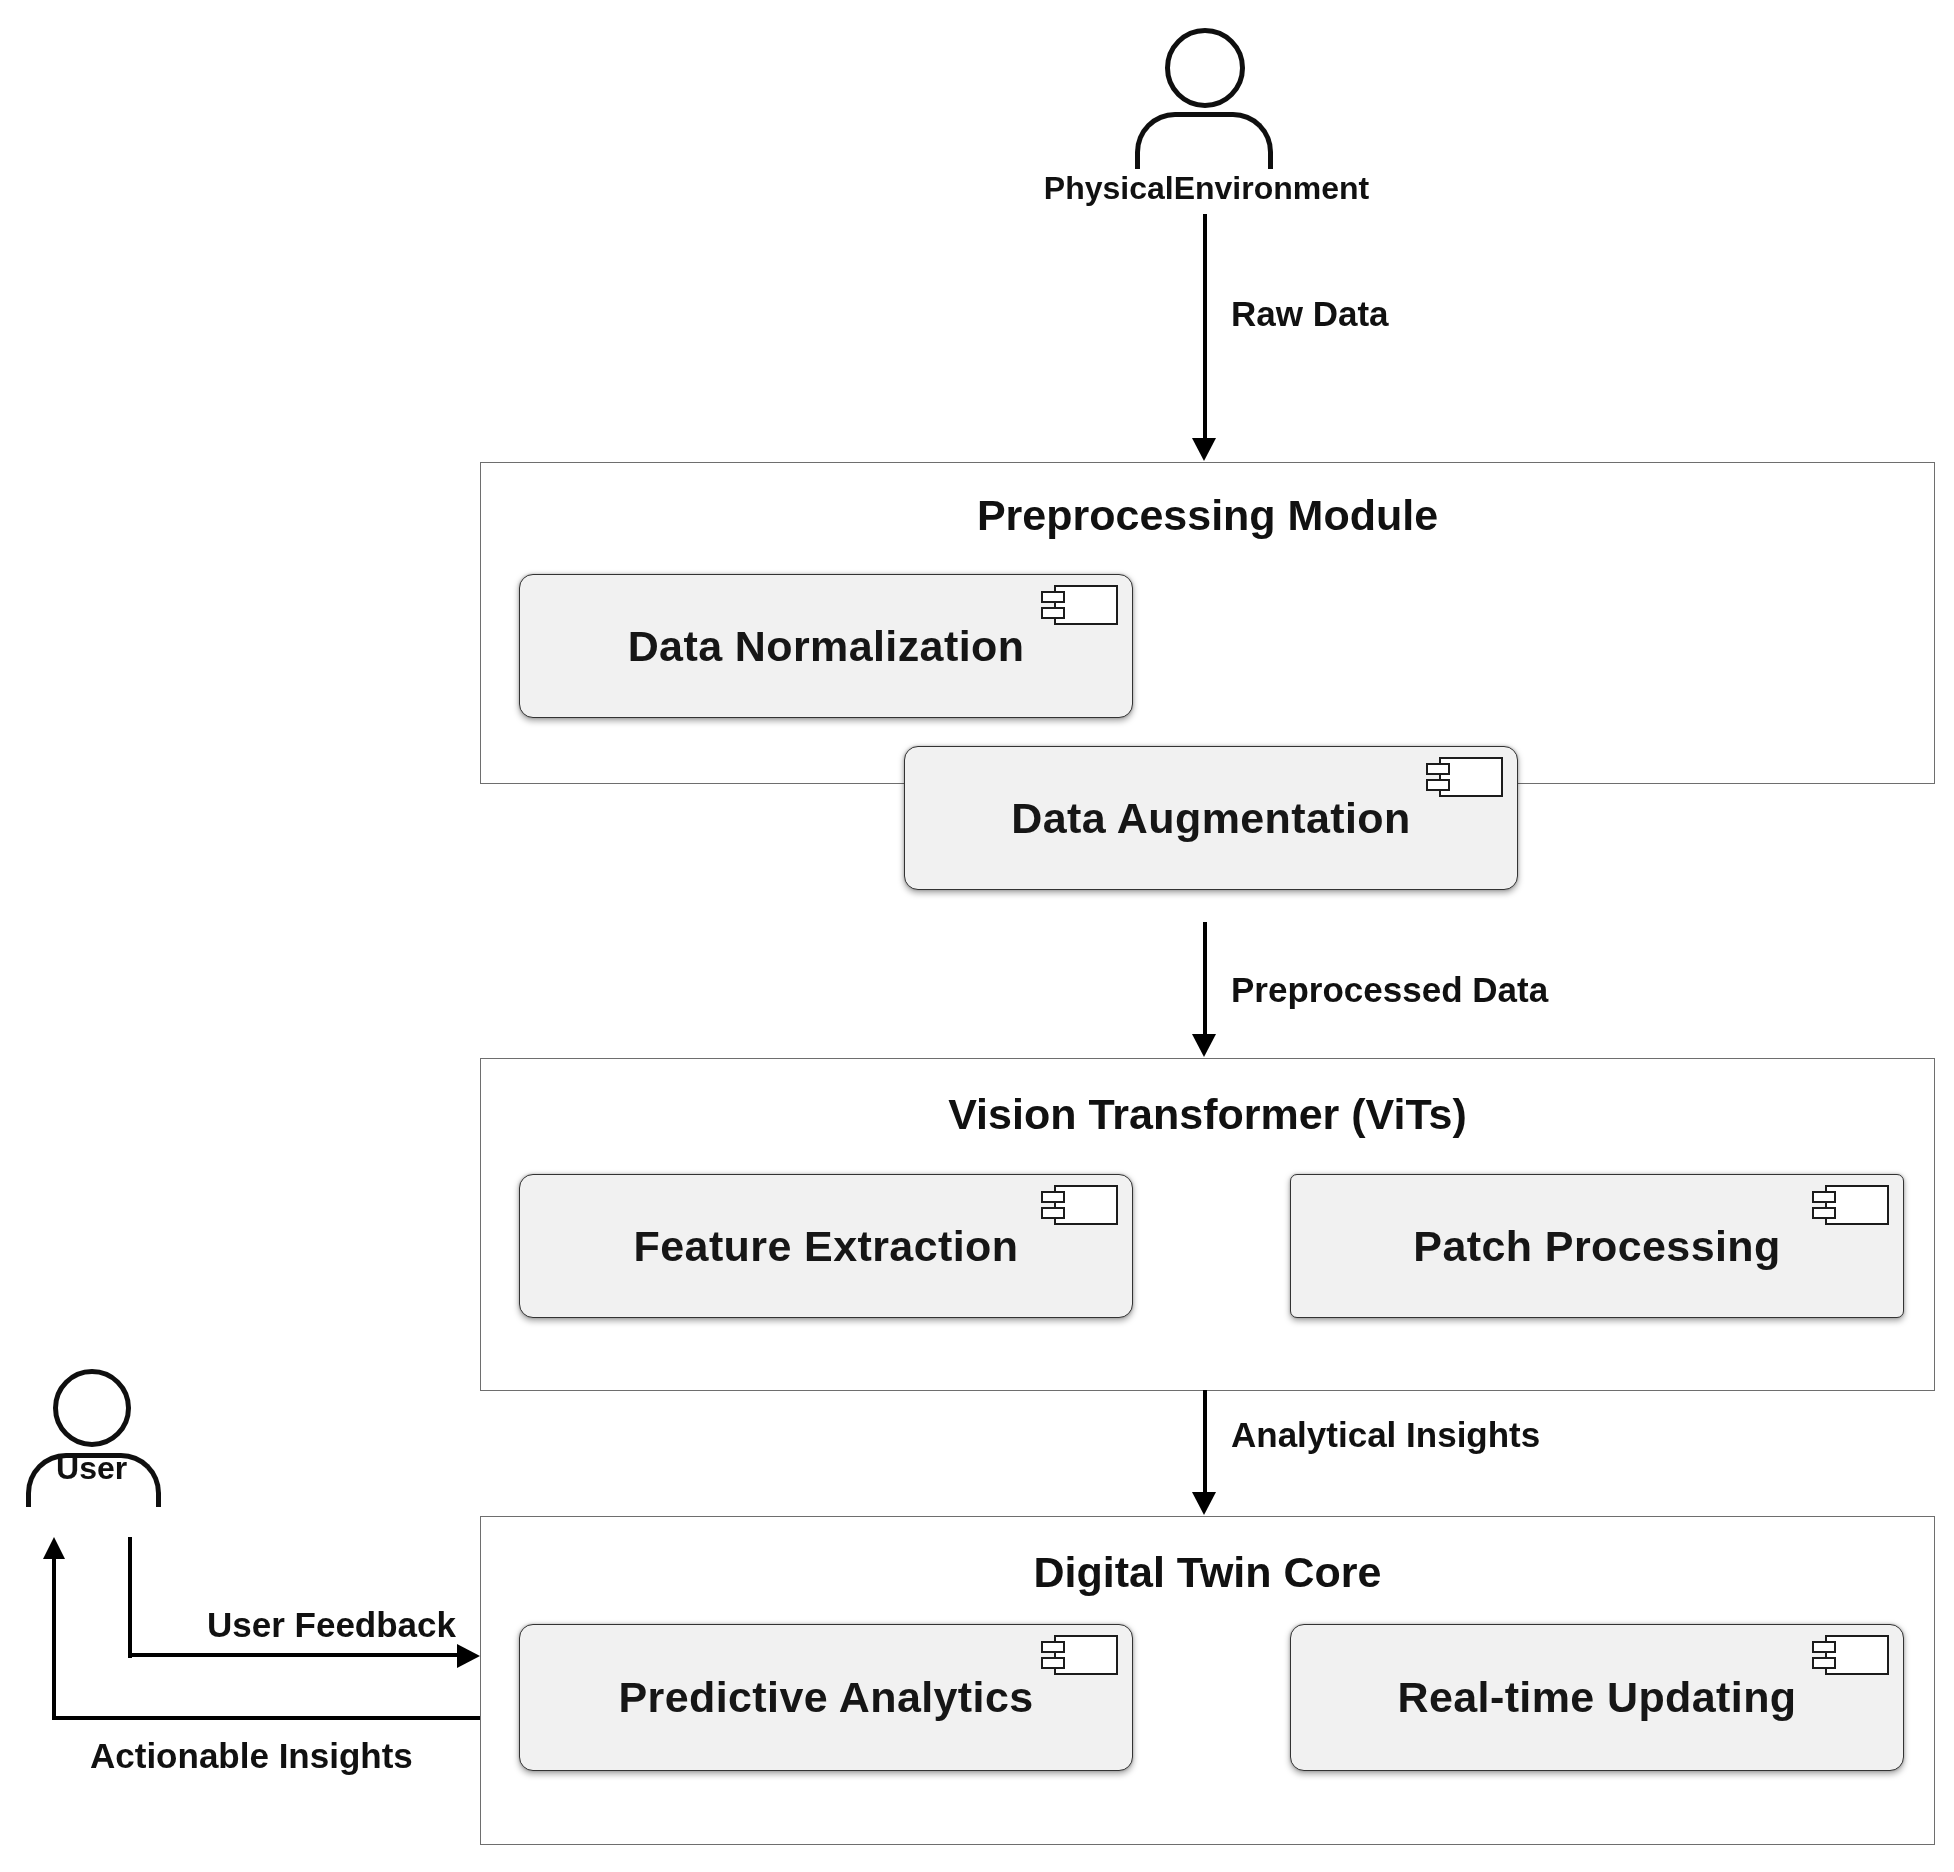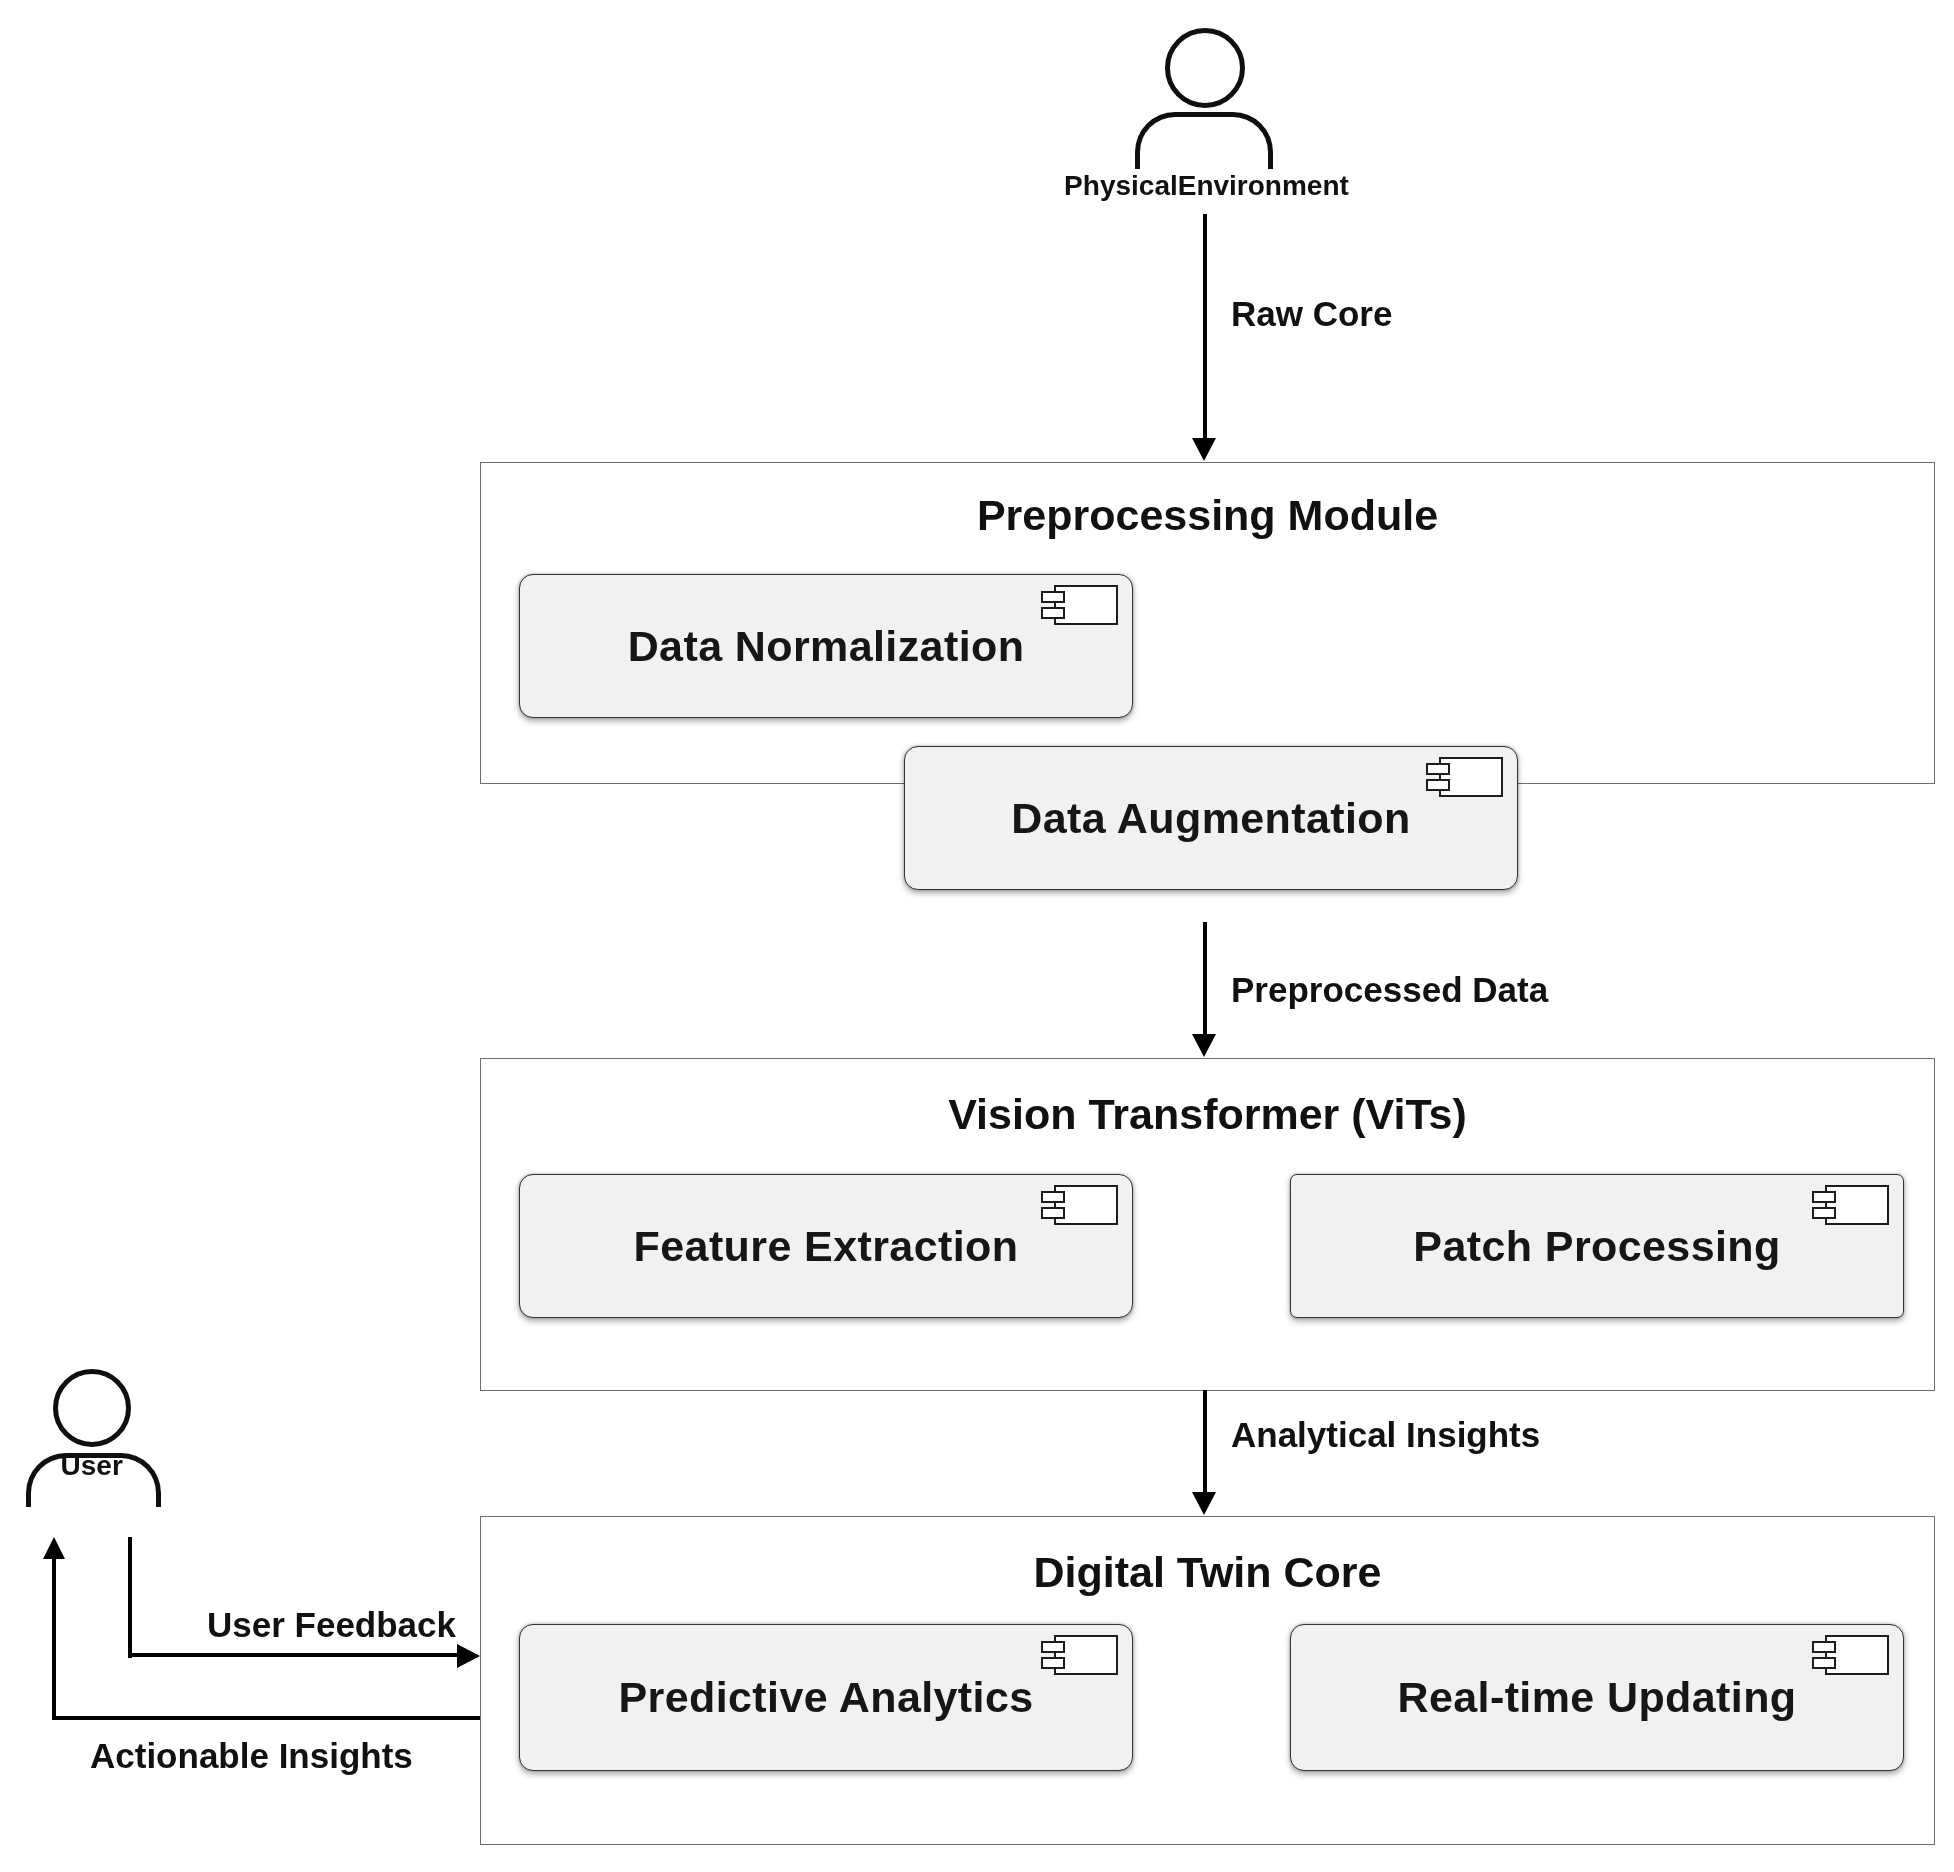--- a/index.html
+++ b/index.html
@@ -28,21 +28,21 @@
   .actor-body {
     position: absolute;
     border: 5.2px solid #0f0f0f;
     border-bottom: none;
     border-radius: 40px 40px 0 0;
     background: transparent;
     box-sizing: border-box;
   }
   .actor-label {
     position: absolute;
-    font-size: 28px;
+    font-size: 32px;
     font-weight: 600;
     text-align: center;
     white-space: nowrap;
     line-height: 1.1;
   }
   
   .container-box {
     position: absolute;
     background: #ffffff;
     border: 1.7px solid #6e6e6e;
@@ -133,21 +133,21 @@
 
   <div>
     <div class="actor-head" style="left:1165px; top:28px;"></div>
     <div class="actor-body" style="left:1135px; top:112px; width:138px; height:57px;"></div>
     <div class="actor-label" style="left:999px; top:171px; width:415px;">PhysicalEnvironment</div>
   </div>
 
   <div>
     <div class="vline" style="left:1203px; top:214px; height:227px;"></div>
     <div class="arrow-down" style="left:1192px; top:438px;"></div>
-    <div class="edge-label" style="left:1231px; top:294px;">Raw Core</div>
+    <div class="edge-label" style="left:1231px; top:294px;">Raw Data</div>
   </div>
 
   <div class="container-box" style="left:480px; top:462px; width:1455px; height:322px;">
     <div class="container-title" style="top:28px;">Preprocessing Module</div>
   </div>
   <div class="component" style="left:519px; top:574px;">
     <span class="component-label">Data Normalization</span>
     <span class="comp-icon">
         <span class="ctab t1"></span>
         <span class="ctab t2"></span>

